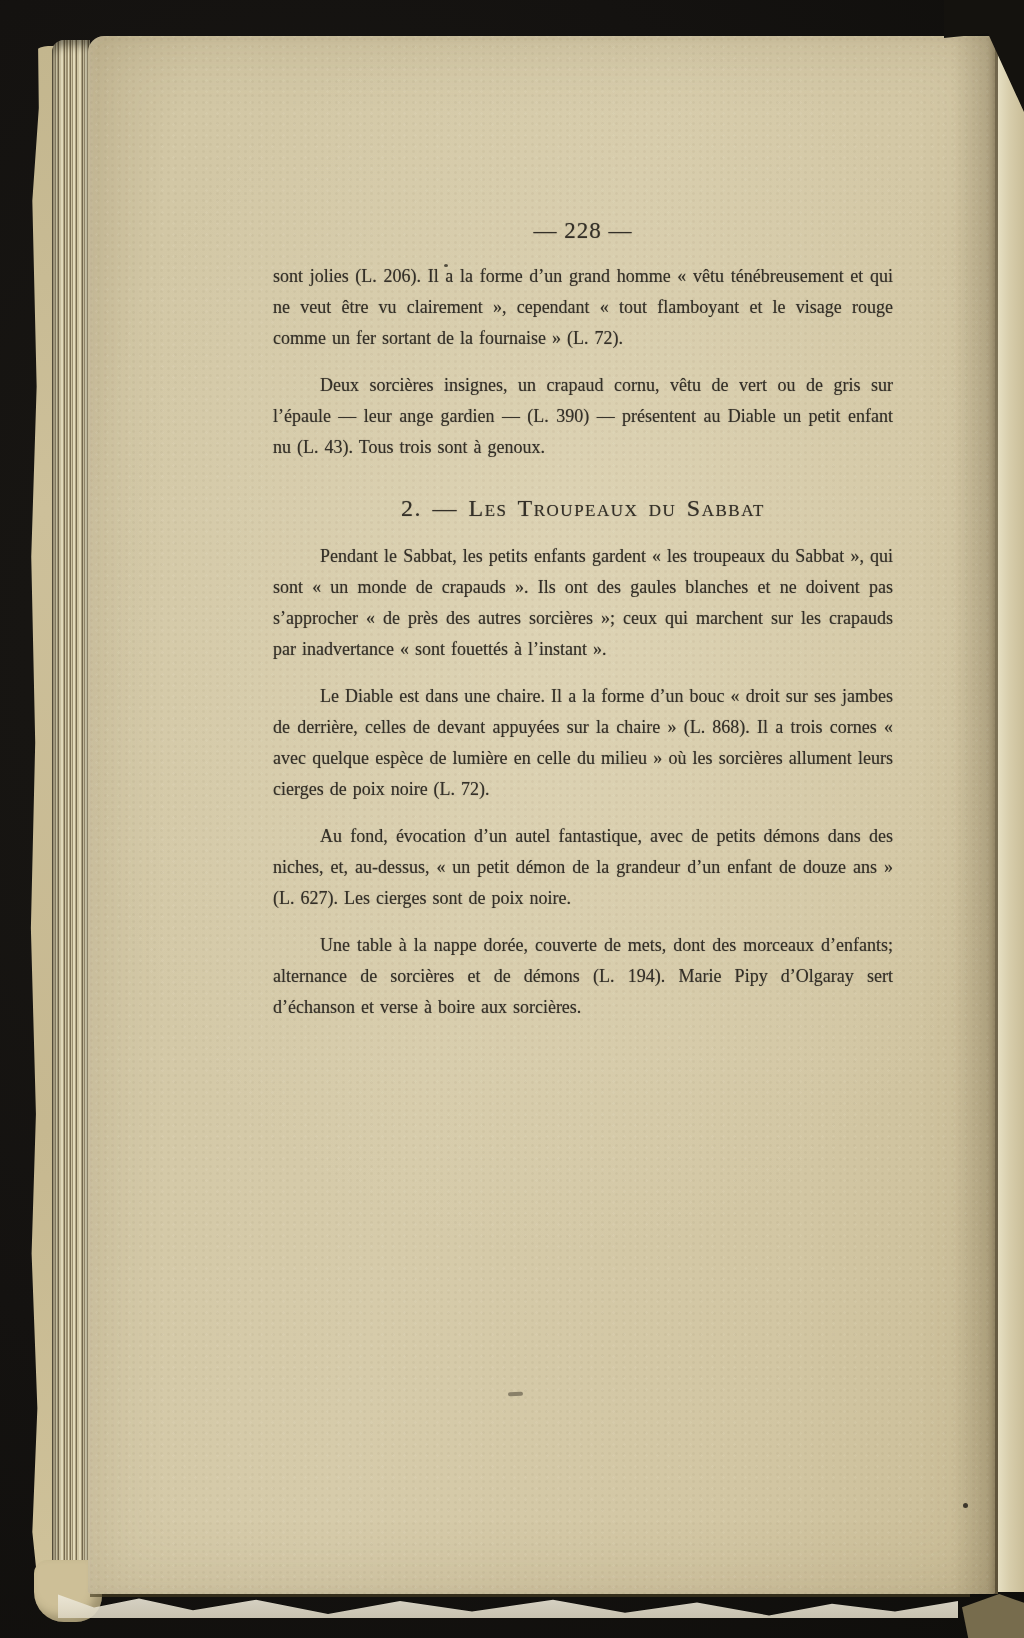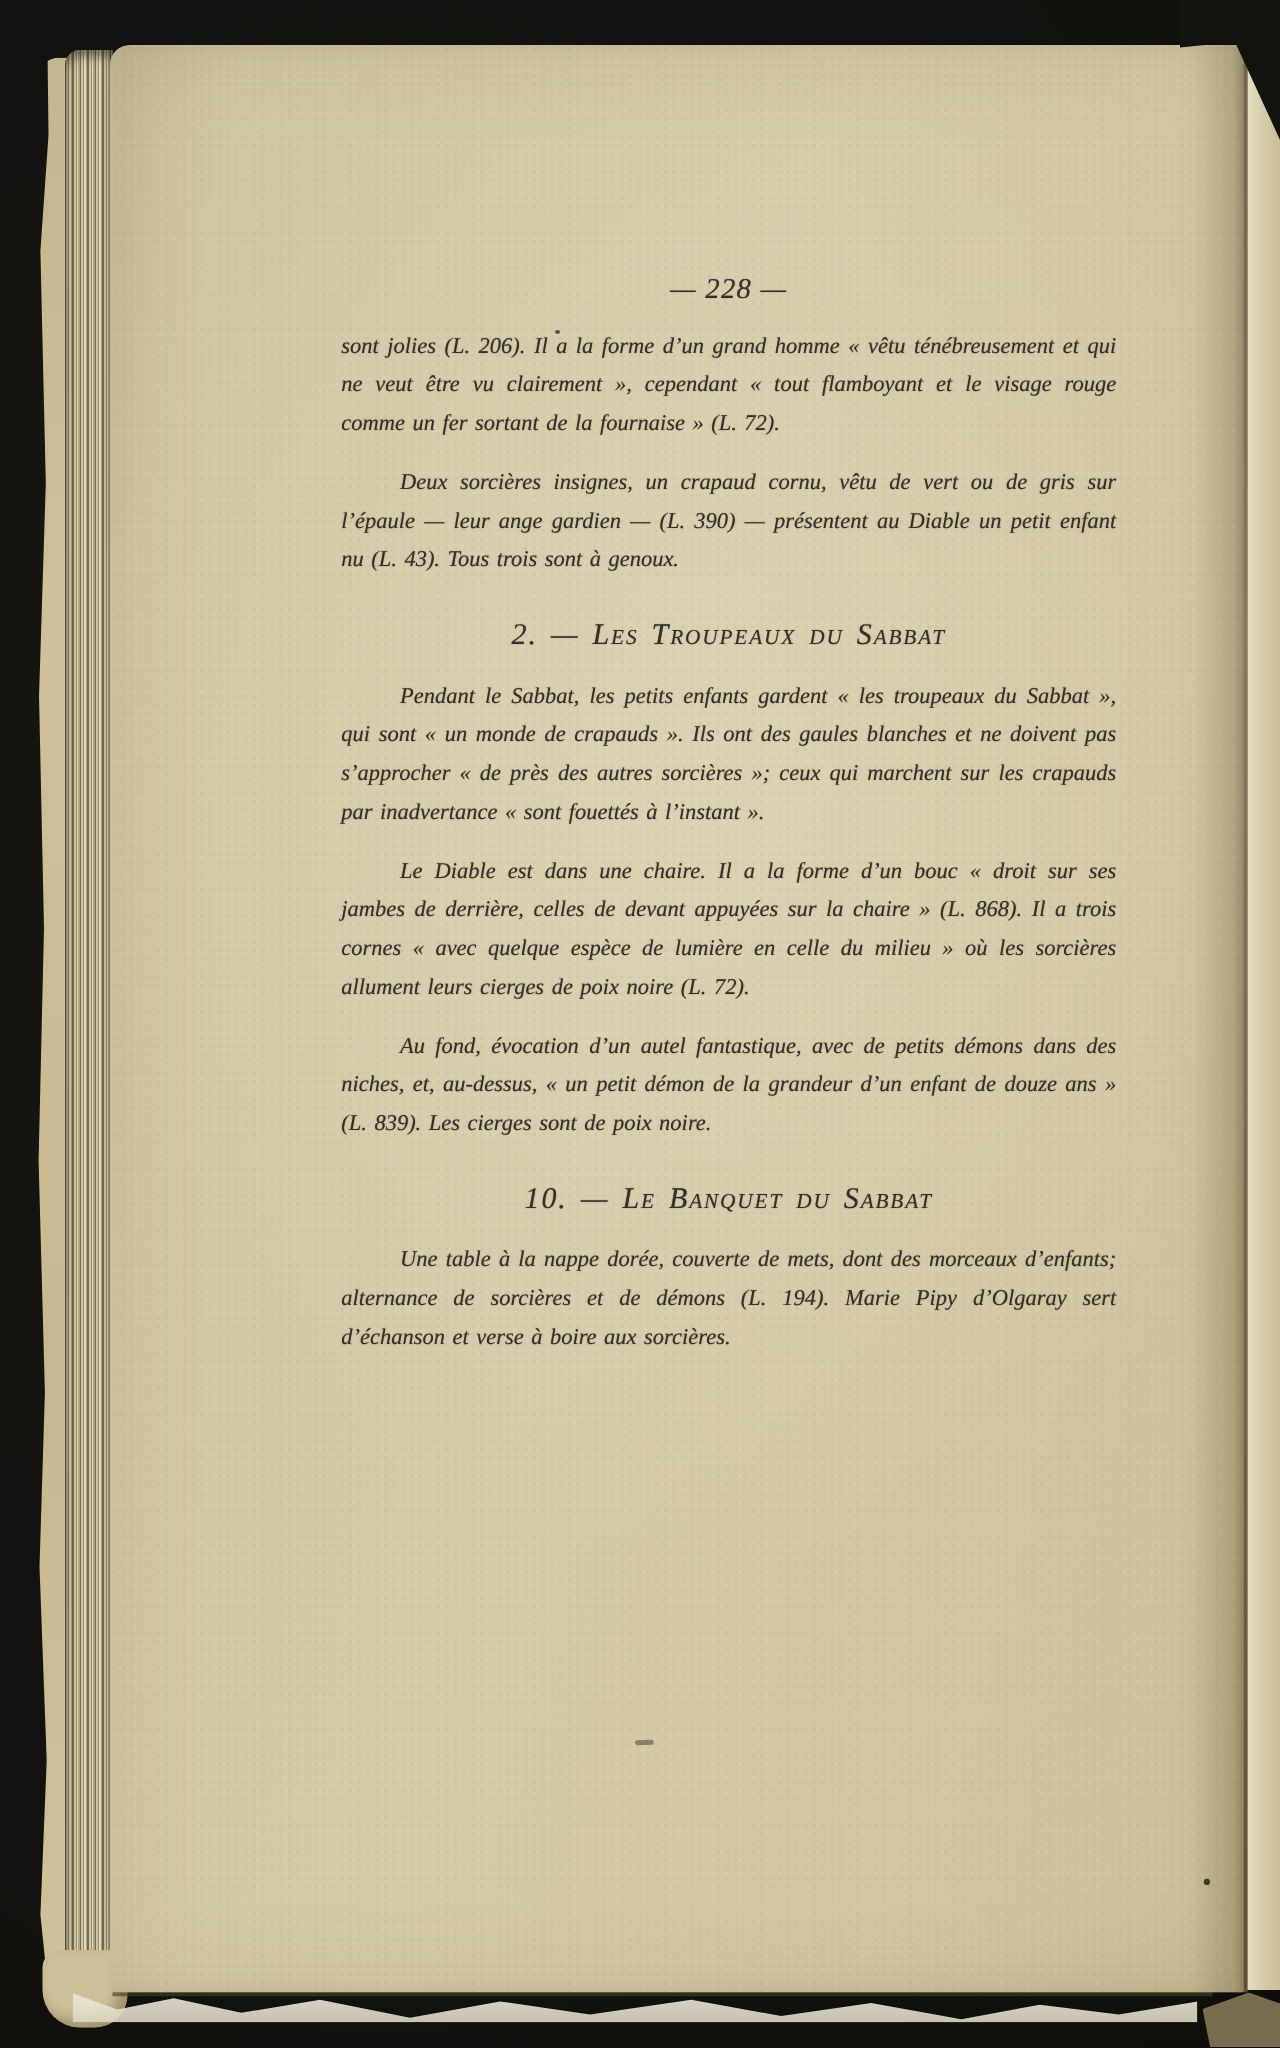--- a/index.html
+++ b/index.html
@@ -94,21 +94,20 @@
     background: #8a7c59;
     clip-path: polygon(0 30%, 60% 0, 100% 20%, 100% 100%, 10% 100%);
     opacity: 0.85;
   }
 
   
   .content {
     position: absolute; left: 185px; top: 180px; width: 620px;
     color: #343028;
     text-shadow: 0 0 1px rgba(52,48,40,0.55);
-    font-style: italic;
   }
   .page-number {
     text-align: center;
     font-size: 23px;
     line-height: 29px;
     margin: 0 0 16px 0;
     letter-spacing: 1px;
   }
   .para {
     font-size: 18px;
@@ -160,23 +159,22 @@
 
       <p class="para">Deux sorcières insignes, un crapaud cornu, vêtu de vert ou de gris sur l’épaule — leur ange gardien — (L. 390) — présentent au Diable un petit enfant nu (L. 43). Tous trois sont à genoux.</p>
 
       <h2 class="section-heading">2. — Les Troupeaux du Sabbat</h2>
 
       <p class="para">Pendant le Sabbat, les petits enfants gardent « les troupeaux du Sabbat », qui sont « un monde de crapauds ». Ils ont des gaules blanches et ne doivent pas s’approcher « de près des autres sorcières »; ceux qui marchent sur les crapauds par inadvertance « sont fouettés à l’instant ».</p>
 
 
       <p class="para">Le Diable est dans une chaire. Il a la forme d’un bouc « droit sur ses jambes de derrière, celles de devant appuyées sur la chaire » (L. 868). Il a trois cornes « avec quelque espèce de lumière en celle du milieu » où les sorcières allument leurs cierges de poix noire (L. 72).</p>
 
-      <p class="para">Au fond, évocation d’un autel fantastique, avec de petits démons dans des niches, et, au-dessus, « un petit démon de la grandeur d’un enfant de douze ans » (L. 839). Les cierges sont de poix noire.</p>
+      <p class="para">Au fond, évocation d’un autel fantastique, avec de petits démons dans des niches, et, au-dessus, « un petit démon de la grandeur d’un enfant de douze ans » (L. 627). Les cierges sont de poix noire.</p>
 
-      <h2 class="section-heading">10. — Le Banquet du Sabbat</h2>
 
       <p class="para">Une table à la nappe dorée, couverte de mets, dont des morceaux d’enfants; alternance de sorcières et de démons (L. 194). Marie Pipy d’Olgaray sert d’échanson et verse à boire aux sorcières.</p>
     </div>
 
     <div class="speck speck-a"></div>
     <div class="speck speck-b"></div>
     <div class="smudge"></div>
   </div>
 
   <div class="fold-shadow"></div>

